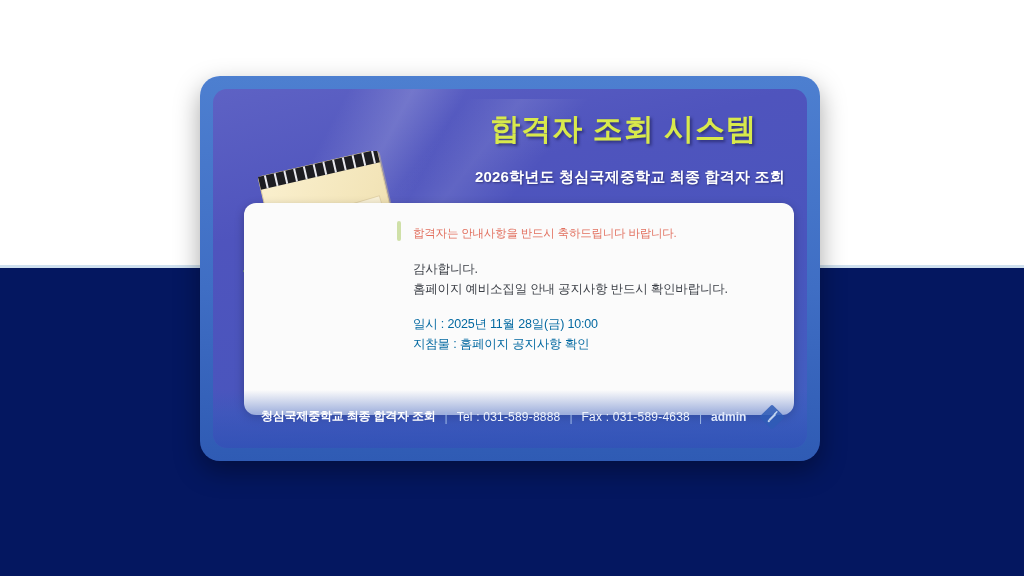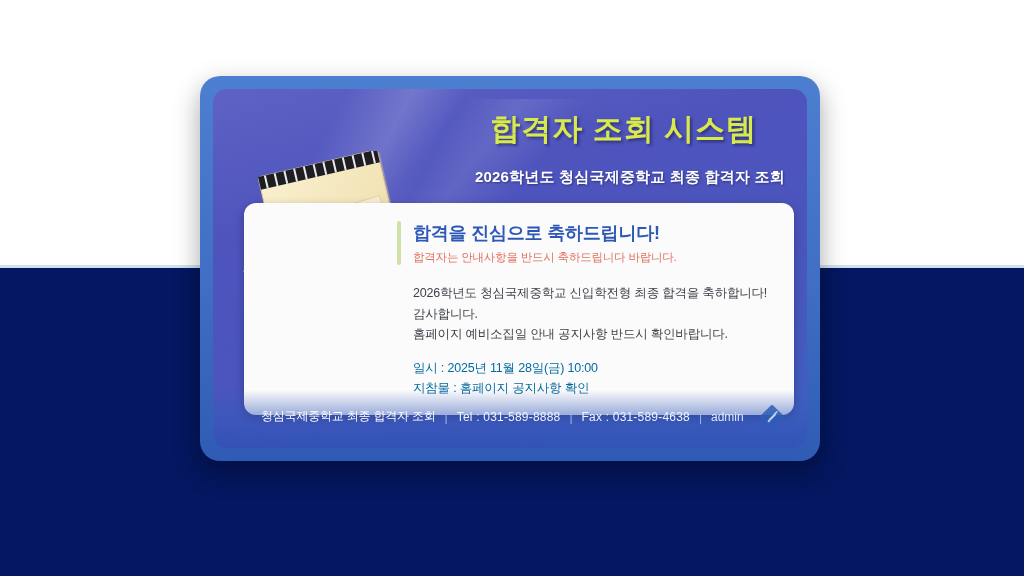--- a/index.html
+++ b/index.html
@@ -193,34 +193,35 @@
     position: absolute;
     left: 48px;
     top: 18px;
     display: flex;
     align-items: center;
     font-size: 12px;
     color: #e9effb;
     white-space: nowrap;
   }
   #footer-school {
-    font-weight: normal;
+    font-weight: bold;
     color: #ffffff;
     letter-spacing: -0.2px;
   }
   .footer-sep {
     color: #9fb8e6;
     margin: 0 9px;
   }
   .footer-item {
     color: #eef3fc;
     letter-spacing: 0.2px;
   }
   #footer-admin {
     color: #dfe8fa;
+    font-weight: bold;
   }
   #footer-logo {
     position: absolute;
     right: 22px;
     bottom: 18px;
     width: 26px;
     height: 26px;
   }
 </style>
 </head>
@@ -306,27 +307,25 @@
         <rect x="58" y="133" width="78" height="3" rx="1.5" fill="#ffffff" opacity="0.18"></rect>
       </g>
     </svg>
 
     <div id="content-card">
       <div id="card-body">
 
         <div class="heading-row">
           <div id="accent-bar"></div>
           <div id="heading-text">
-            <div id="congrats-title">합격을 진심으로 축하드립니다!</div>
             <div id="congrats-note">합격자는 안내사항을 반드시 축하드립니다 바랍니다.</div>
           </div>
         </div>
 
         <div id="body-lines">
-          <div class="body-line">2026학년도 청심국제중학교 신입학전형 최종 합격을 축하합니다!</div>
           <div class="body-line">감사합니다.</div>
           <div class="body-line">홈페이지 예비소집일 안내 공지사항 반드시 확인바랍니다.</div>
         </div>
 
         <div id="detail-lines">
           <div class="detail-line">일시 : 2025년 11월 28일(금) 10:00</div>
           <div class="detail-line">지참물 : 홈페이지 공지사항 확인</div>
         </div>
 
       </div>

